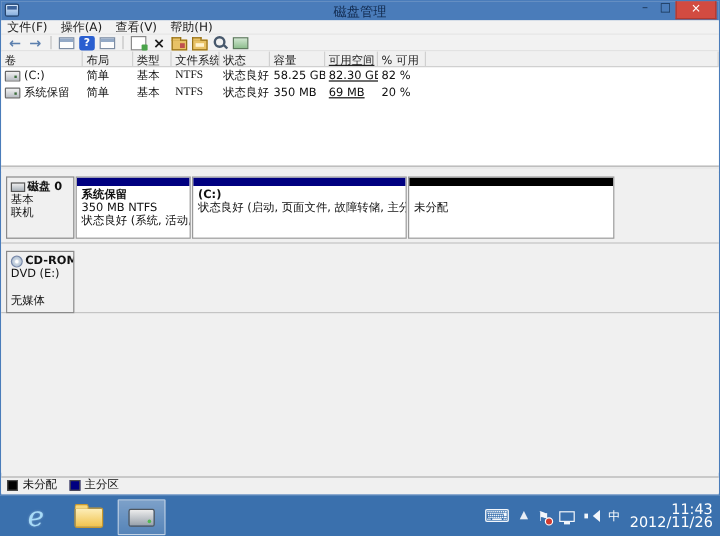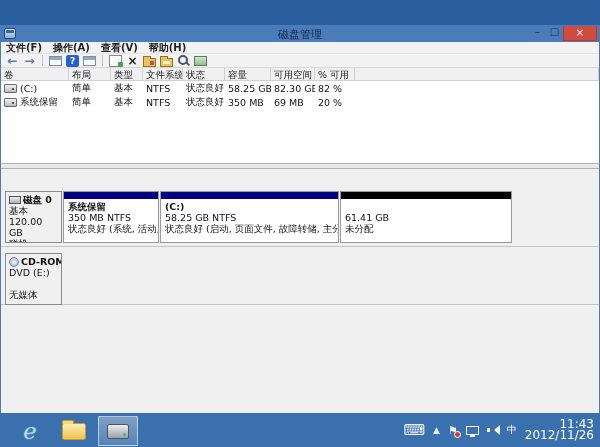--- a/index.html
+++ b/index.html
@@ -1,39 +1,39 @@
 <!DOCTYPE html>
 <html><head>
 <meta charset="utf-8">
 <style>
   * { margin:0; padding:0; box-sizing:border-box; }
   body { font-family:"DejaVu Sans","Liberation Sans",sans-serif; }
   .screen { position:relative; width:600px; height:447px; background:#2b5e9e; overflow:hidden; }
 
   
   .window { position:absolute; left:0; top:0; width:600px; height:413px;
-            background:#f0f0f0; border:1px solid #4a7cba;margin-top:25px; }
+            background:#f0f0f0; border:1px solid #4a7cba; }
 
   .titlebar { position:absolute; left:0; top:0; right:0; height:16px; background:#4a7cba; }
   .app-ic { position:absolute; left:3px; top:2px; width:12px; height:11px;
             border:1px solid #27466f; background:linear-gradient(#d9e9fb,#86aedd);
             border-radius:2px; }
   .app-ic::after { content:""; position:absolute; left:1px; top:1px; right:1px; height:3px;
                    background:#3c639a; }
   .wtitle { position:absolute; left:0; right:0; top:1px; text-align:center;
             font-size:11px; color:#11294d; }
   .caps { position:absolute; right:2px; top:0; display:flex; align-items:flex-start; }
   .cap { width:17px; height:13px; text-align:center; font-size:10px; line-height:12px;
          color:#16304f; cursor:default; }
   .cap.close { width:34px; height:15px; background:#d24b41; color:#fff; line-height:14px;
                border:1px solid #b03a31; border-top:none; }
 
   .menubar { position:absolute; left:0; top:16px; right:0; height:12px; background:#f2f2f2;
              display:flex; align-items:center; gap:11px; padding-left:5px;
-             font-size:10px; color:#222; border-bottom:1px solid #e3e3e3;font-weight:bold; }
+             font-size:10px; color:#222; border-bottom:1px solid #e3e3e3; }
 
   .toolbar { position:absolute; left:0; top:28px; right:0; height:14px; background:#f2f2f2;
              display:flex; align-items:center; gap:4px; padding-left:5px;
              border-bottom:1px solid #d8d8d8; }
   .tsep { width:1px; height:11px; background:#c2c2c2; margin:0 2px; }
   .tbi { display:inline-flex; align-items:center; justify-content:center;
          min-width:13px; height:13px; font-size:12px; color:#5b7fae; font-weight:bold; }
   .i-win { width:12px; height:10px; border:1px solid #7d8da3; background:#fdfdfd; position:relative; }
   .i-win::before { content:""; position:absolute; left:0; right:0; top:0; height:3px; background:#93a9c6; }
   .i-help { width:12px; height:12px; background:#2a5fd0; color:#fff !important; font-size:9px;
@@ -57,33 +57,33 @@
   .i-rescan { width:12px; height:10px; border:1px solid #5c7a5c; background:linear-gradient(#cfe6cf,#8fbf8f); }
 
   
   .listview { position:absolute; left:0; top:42px; right:0; height:95px; background:#fff; }
   .lv-head { display:flex; height:13px; background:#f0f0f0; border-bottom:1px solid #d0d0d0;
              font-size:9.5px; color:#222; }
   .lv-head .hc { border-right:1px solid #d0d0d0; padding:1px 0 0 3px; overflow:hidden;
                  white-space:nowrap; }
   .lv-row { display:flex; height:14px; align-items:center; font-size:9.5px; color:#111; }
   .lv-row .c { padding-left:3px; overflow:hidden; white-space:nowrap; }
-  .c0{width:68px;} .c1{width:42px;} .c2{width:32px;} .c3{width:40px;}
-  .c4{width:42px;} .c5{width:46px;} .c6{width:44px;} .c7{width:40px;} .cf{flex:1;}
+  .c0{width:68px;} .c1{width:42px;} .c2{width:32px;} .c3{width:40px;font-family:Liberation Serif, serif;}
+  .c4{width:42px;} .c5{width:46px;} .c6{width:44px;text-decoration:underline;} .c7{width:40px;} .cf{flex:1;}
   .volcell { display:flex; align-items:center; gap:3px; }
   .drive-ic { width:13px; height:9px; flex:none; border:1px solid #6a6a6a; border-radius:1px;
               background:linear-gradient(#f2f2f2,#b9bec4); position:relative; }
   .drive-ic::after { content:""; position:absolute; right:2px; bottom:2px; width:2px; height:2px;
                      background:#3d6e3d; }
 
   .splitter { position:absolute; left:0; top:137px; right:0; height:6px; background:#e9e9e9;
               border-top:1px solid #b3b3b3; border-bottom:1px solid #b3b3b3; cursor:row-resize; }
 
   
-  .graphical { position:absolute; left:0; top:159px; right:0; height:253px; background:#f0f0f0; }
+  .graphical { position:absolute; left:0; top:140px; right:0; height:253px; background:#f0f0f0; }
   .disk-row { position:relative; height:62px; border-bottom:1px solid #c4c4c4; }
   .disk-row.cdrom { height:58px; }
   .disk-info { position:absolute; left:4px; top:6px; width:57px; height:52px;
                border:1px solid #8a8a8a; background:#f0f0f0; padding:2px 3px;
                font-size:9.5px; line-height:11px; color:#111; overflow:hidden; }
   .disk-info .dname { display:flex; align-items:center; gap:2px; font-weight:bold; white-space:nowrap; }
   .dsk-ic { width:12px; height:8px; flex:none; border:1px solid #555;
             background:linear-gradient(#eee,#aab2ba); }
   .cd-ic { width:10px; height:10px; flex:none; border-radius:50%; border:1px solid #7788aa;
            background:radial-gradient(circle,#ffffff 1px,#cdd8e4 2px,#9fb2c6); }
@@ -218,47 +218,44 @@
 
     <div class="graphical">
 
       <div class="disk-row">
         <div class="disk-info">
           <div class="dname">
             <span class="dsk-ic"></span>
             <span>磁盘 0</span>
           </div>
           <div>基本</div>
-          <div>120.00 GB</div>
           <div>联机</div>
         </div>
 
         <div class="partition" style="left:62px; width:96px;">
           <div class="part-head" style="background: rgb(0, 0, 128);"></div>
           <div class="part-body">
             <div class="part-title">系统保留</div>
             <div>350 MB NTFS</div>
             <div>状态良好 (系统, 活动, 主分区)</div>
           </div>
         </div>
 
         <div class="partition" style="left:159px; width:179px;">
           <div class="part-head" style="background: rgb(0, 0, 128);"></div>
           <div class="part-body">
             <div class="part-title">(C:)</div>
-            <div>58.25 GB NTFS</div>
             <div>状态良好 (启动, 页面文件, 故障转储, 主分区)</div>
           </div>
         </div>
 
         <div class="partition" style="left:339px; width:172px;">
           <div class="part-head" style="background: rgb(0, 0, 0);"></div>
           <div class="part-body">
             <div class="part-title"></div>
-            <div>61.41 GB</div>
             <div>未分配</div>
           </div>
         </div>
       </div>
 
       <div class="disk-row cdrom">
         <div class="disk-info">
           <div class="dname">
             <span class="cd-ic"></span>
             <span>CD-ROM 0</span>

